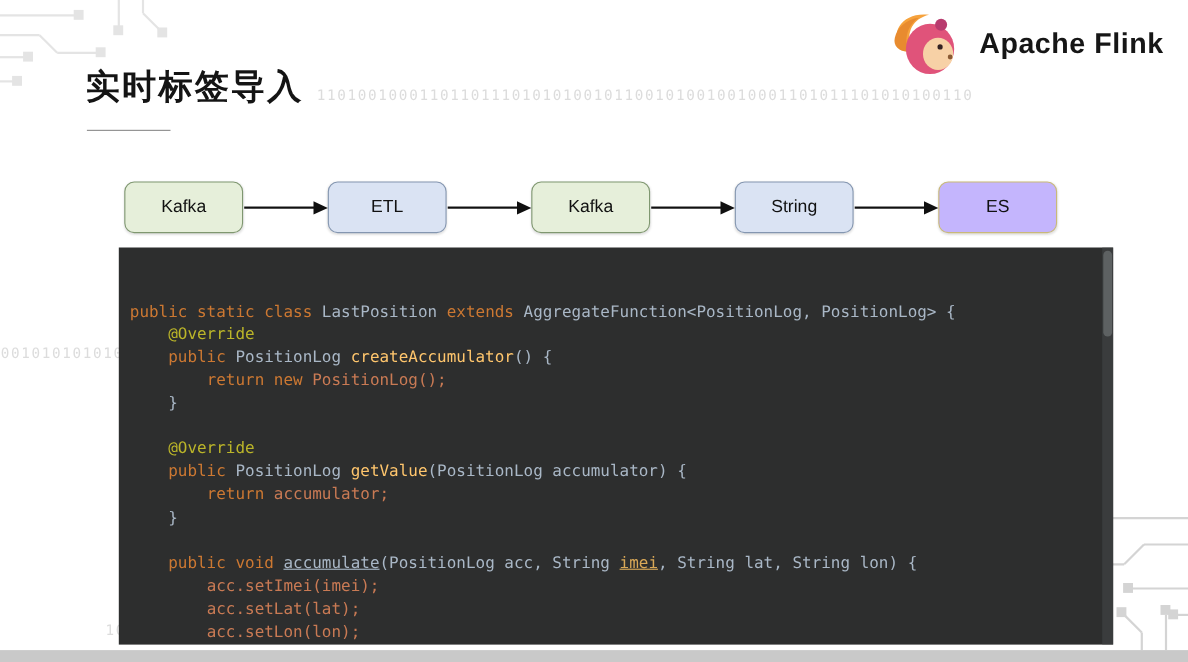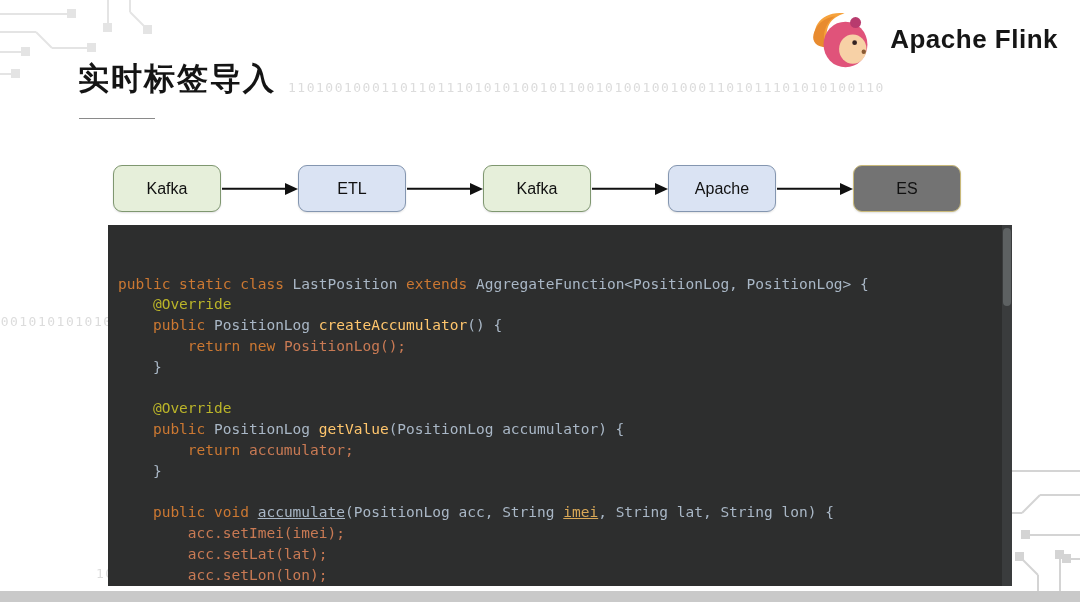--- a/index.html
+++ b/index.html
@@ -120,23 +120,23 @@
 <h1 class="slide-title">实时标签导入</h1>
 <div class="title-rule"></div>
 
 <div class="flow">
     <div class="flow-box" style="background: rgb(230, 239, 218); border-color: rgb(127, 151, 112);">Kafka</div>
     <div class="arrow"></div>
     <div class="flow-box" style="background: rgb(218, 227, 243); border-color: rgb(132, 150, 176);">ETL</div>
     <div class="arrow"></div>
     <div class="flow-box" style="background: rgb(230, 239, 218); border-color: rgb(127, 151, 112);">Kafka</div>
     <div class="arrow"></div>
-    <div class="flow-box" style="background: rgb(218, 227, 243); border-color: rgb(132, 150, 176);">Apache</div>
+    <div class="flow-box" style="background: rgb(218, 227, 243); border-color: rgb(132, 150, 176);">String</div>
     <div class="arrow"></div>
-    <div class="flow-box" style="background: #737373; border-color: rgb(201, 185, 121);">ES</div>
+    <div class="flow-box" style="background: #c4b5fd; border-color: rgb(201, 185, 121);">ES</div>
   </div>
 
 <div class="code-block">
   <div><div class="code-line"><span style="color: rgb(204, 120, 50);">public static class </span><span style="color: rgb(169, 183, 198);">LastPosition </span><span style="color: rgb(204, 120, 50);">extends </span><span style="color: rgb(169, 183, 198);">AggregateFunction&lt;PositionLog, PositionLog&gt; {</span></div><div class="code-line"><span style="color: rgb(169, 183, 198);">    </span><span style="color: rgb(187, 181, 41);">@Override</span></div><div class="code-line"><span style="color: rgb(169, 183, 198);">    </span><span style="color: rgb(204, 120, 50);">public </span><span style="color: rgb(169, 183, 198);">PositionLog </span><span style="color: rgb(255, 198, 109);">createAccumulator</span><span style="color: rgb(169, 183, 198);">() {</span></div><div class="code-line"><span style="color: rgb(169, 183, 198);">        </span><span style="color: rgb(204, 120, 50);">return new </span><span style="color: rgb(201, 122, 84);">PositionLog();</span></div><div class="code-line"><span style="color: rgb(169, 183, 198);">    }</span></div><div class="code-line">&nbsp;</div><div class="code-line"><span style="color: rgb(169, 183, 198);">    </span><span style="color: rgb(187, 181, 41);">@Override</span></div><div class="code-line"><span style="color: rgb(169, 183, 198);">    </span><span style="color: rgb(204, 120, 50);">public </span><span style="color: rgb(169, 183, 198);">PositionLog </span><span style="color: rgb(255, 198, 109);">getValue</span><span style="color: rgb(169, 183, 198);">(PositionLog accumulator) {</span></div><div class="code-line"><span style="color: rgb(169, 183, 198);">        </span><span style="color: rgb(204, 120, 50);">return </span><span style="color: rgb(201, 122, 84);">accumulator;</span></div><div class="code-line"><span style="color: rgb(169, 183, 198);">    }</span></div><div class="code-line">&nbsp;</div><div class="code-line"><span style="color: rgb(169, 183, 198);">    </span><span style="color: rgb(204, 120, 50);">public void </span><span style="color: rgb(169, 183, 198); text-decoration: underline;">accumulate</span><span style="color: rgb(169, 183, 198);">(PositionLog acc, String </span><span style="color: rgb(217, 168, 87); text-decoration: underline;">imei</span><span style="color: rgb(169, 183, 198);">, String lat, String lon) {</span></div><div class="code-line"><span style="color: rgb(169, 183, 198);">        </span><span style="color: rgb(201, 122, 84);">acc.setImei(imei);</span></div><div class="code-line"><span style="color: rgb(169, 183, 198);">        </span><span style="color: rgb(201, 122, 84);">acc.setLat(lat);</span></div><div class="code-line"><span style="color: rgb(169, 183, 198);">        </span><span style="color: rgb(201, 122, 84);">acc.setLon(lon);</span></div><div class="code-line"></div></div>
   <div class="code-scrollbar">
     <div class="code-scroll-thumb"></div>
   </div>
 </div>
 
 <div class="bottom-strip"></div>

